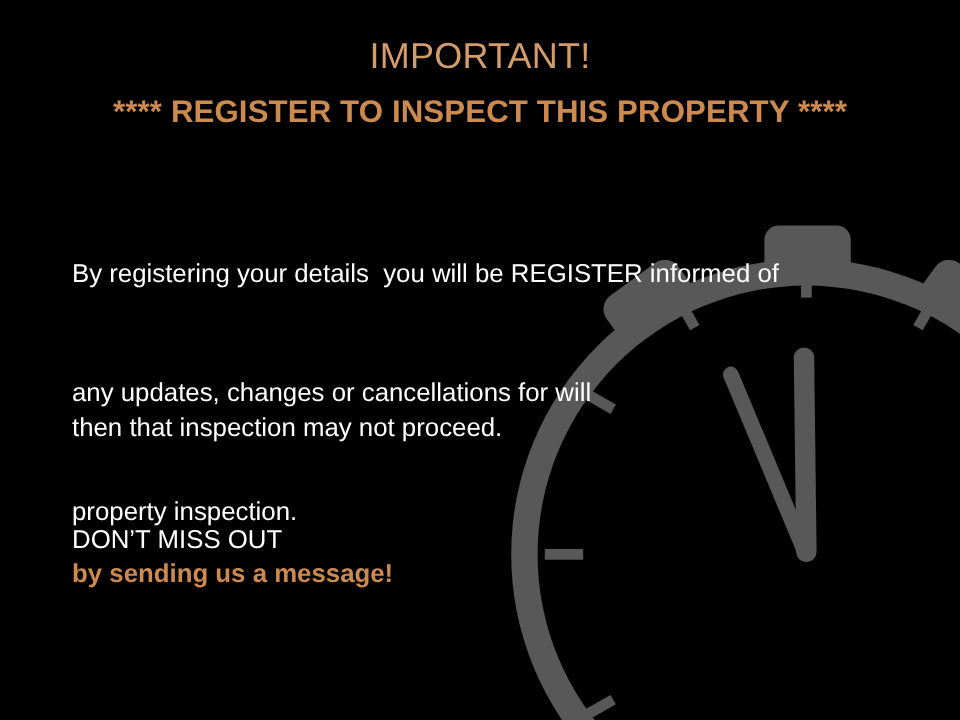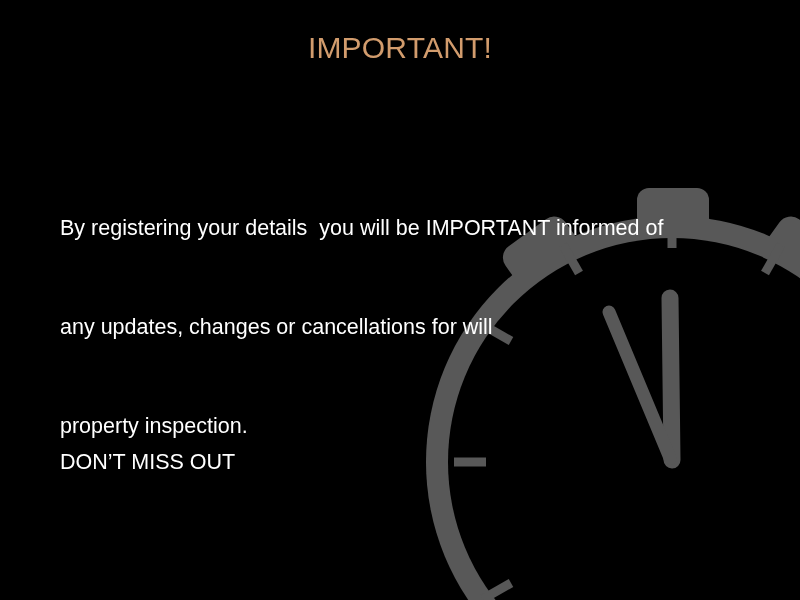--- a/index.html
+++ b/index.html
@@ -66,21 +66,21 @@
     position: absolute;
     left: 60px;
     color: #ffffff;
     font-size: 21.5px;
     font-weight: 400;
     line-height: 33px;
     white-space: pre-wrap;
   }
   #para-registering { top: 146px; }
   #para-noone       { top: 274px; }
-  #line-dontmiss    { top: 380px; }
+  #line-dontmiss    { top: 368px; }
 
   .cta-block {
     position: absolute;
     left: 60px;
     color: #cd8a4f;
     font-size: 21.5px;
     font-weight: 700;
     line-height: 33px;
     white-space: pre-wrap;
   }
@@ -150,31 +150,34 @@
 
         <line x1="670" y1="458" x2="609" y2="312" stroke-width="13"></line>
       </g>
     </g>
   </svg>
 
   <div id="text-layer">
 
     <div class="headline" id="title-important">IMPORTANT!</div>
 
+    <div class="subheadline" id="title-register">****  REGISTER TO INSPECT THIS PROPERTY ****</div>
 
     <div class="body-block" id="para-registering">
-      <span class="txt-line">By registering your details  you will be IMPORTANT informed of</span>
+      <span class="txt-line">By registering your details  you will be REGISTER informed of</span>
       <span class="txt-line">any updates, changes or cancellations for will</span>
       <span class="txt-line">property inspection.</span>
     </div>
 
     <div class="body-block" id="para-noone">
+      <span class="txt-line">then that inspection may not proceed.</span>
     </div>
 
     <div class="body-block" id="line-dontmiss">
       <span class="txt-line">DON’T MISS OUT</span>
     </div>
 
     <div class="cta-block" id="cta-book">
+      <span class="txt-line">by sending us a message!</span>
     </div>
 
   </div>
 </div>
 
 </body></html>

